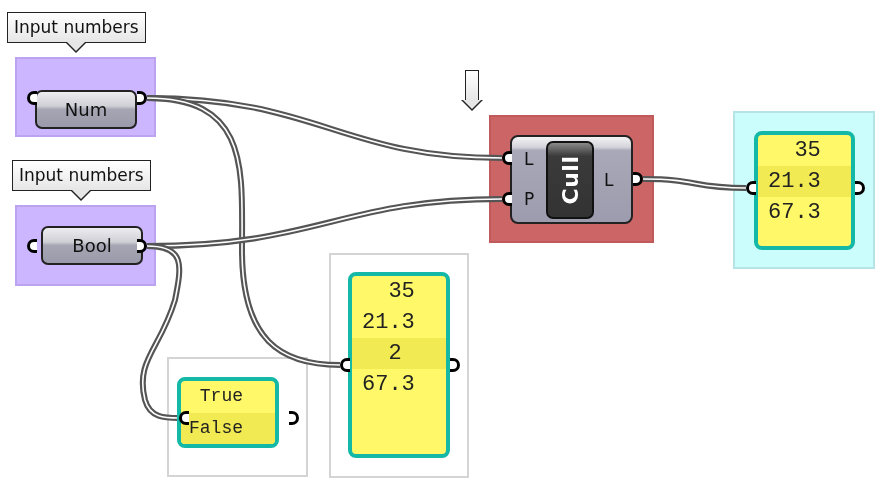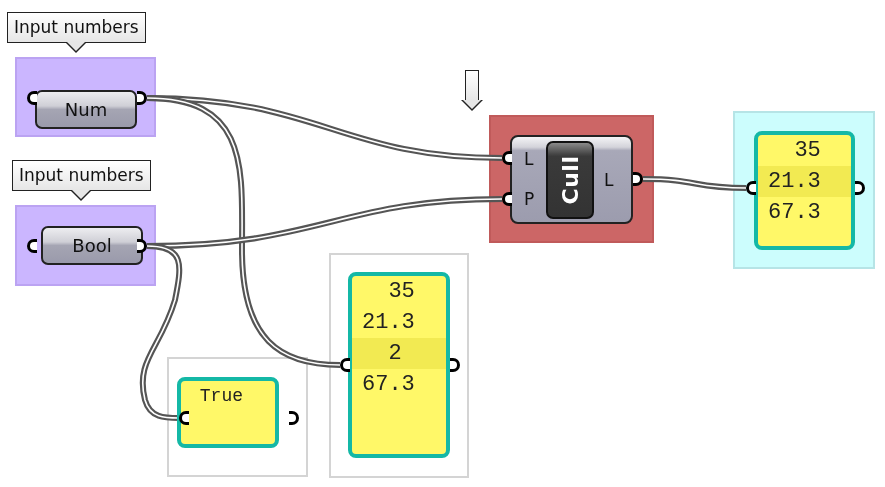--- a/index.html
+++ b/index.html
@@ -145,20 +145,21 @@
     <div class="row alt">  2</div>
     <div class="row">67.3</div>
   </div>
 </div>
 <div class="grip left" style="left:340px;top:358px;"></div>
 <div class="grip right" style="left:450px;top:358px;"></div>
 
 <div class="panel small" style="left:177px;top:377px;width:102px;height:71px;">
   <div>
     <div class="row"> True</div>
+    <div class="row alt">False</div>
   </div>
 </div>
 <div class="grip left" style="left:179px;top:411px;"></div>
 <div class="grip right" style="left:289px;top:411px;"></div>
 
 <svg id="wires" viewBox="0 0 885 487">
   <g>
     <path d="M147,98 C320,98 340,158 502,158" fill="none" stroke="#555" stroke-width="6"></path>
     <path d="M147,98 C320,98 340,158 502,158" fill="none" stroke="#fff" stroke-width="1.6"></path>
   </g>

